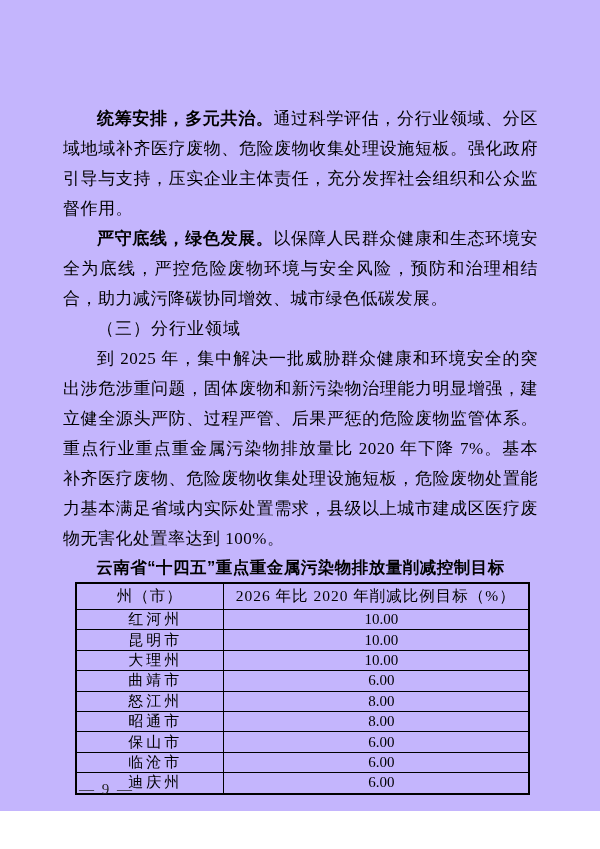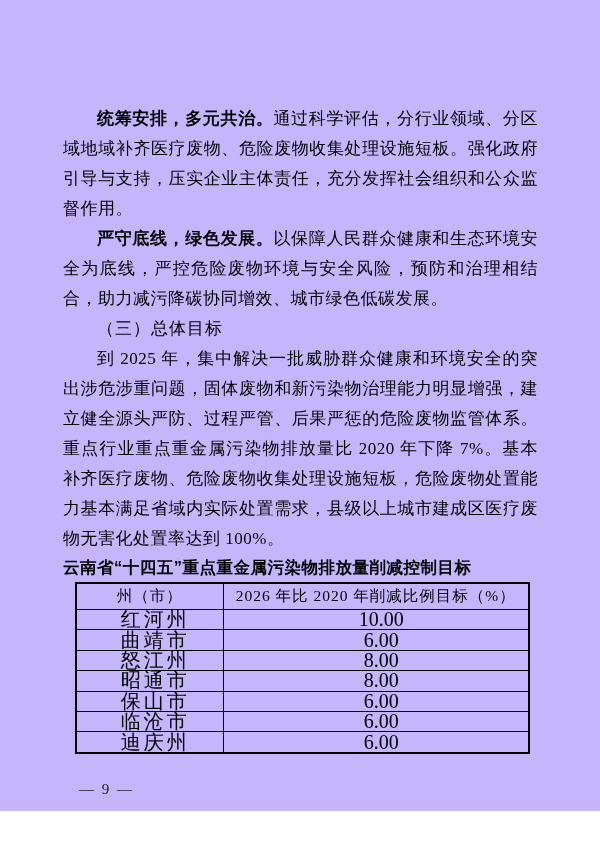--- a/index.html
+++ b/index.html
@@ -41,21 +41,21 @@
     line-height: 30px;
     text-indent: 2em;
     letter-spacing: 1px;
   }
   .table-title {
     margin: 3px 0 4px 0;
     font-size: 16.5px;
     line-height: 21px;
     font-weight: 700;
     font-family: "Liberation Sans", "DejaVu Sans", sans-serif;
-    text-align: left;
+    text-align: center;
     letter-spacing: 0.5px;
   }
   table.targets {
     border-collapse: collapse;
     table-layout: fixed;
     width: 455px;
     margin-left: 12px;
     border: 2px solid #000000;
   }
   table.targets th,
@@ -68,21 +68,21 @@
     white-space: nowrap;
   }
   table.targets th {
     height: 25px;
     font-size: 15.5px;
     font-weight: 400;
     letter-spacing: 1px;
   }
   table.targets td {
     height: 19.4px;
-    font-size: 20px;
+    font-size: 15px;
     line-height: 19px;
     padding-left: 11px;
   }
   td.region-cell {
     letter-spacing: 3px;
   }
   .col-region { width: 147px; }
   .page-number {
     position: absolute;
     left: 79px;
@@ -95,40 +95,48 @@
 </head>
 <body>
 
 <div class="page">
   <div class="content">
 
     <p class="para"><span class="lead">统筹安排，多元共治。</span><span>通过科学评估，分行业领域、分区域地域补齐医疗废物、危险废物收集处理设施短板。强化政府引导与支持，压实企业主体责任，充分发挥社会组织和公众监督作用。</span></p>
 
     <p class="para"><span class="lead">严守底线，绿色发展。</span><span>以保障人民群众健康和生态环境安全为底线，严控危险废物环境与安全风险，预防和治理相结合，助力减污降碳协同增效、城市绿色低碳发展。</span></p>
 
-    <p class="section-heading">（三）总体目标</p>
+    <p class="section-heading">（三）分行业领域</p>
 
     <p class="para">到 2025 年，集中解决一批威胁群众健康和环境安全的突出涉危涉重问题，固体废物和新污染物治理能力明显增强，建立健全源头严防、过程严管、后果严惩的危险废物监管体系。重点行业重点重金属污染物排放量比 2020 年下降 7%。基本补齐医疗废物、危险废物收集处理设施短板，危险废物处置能力基本满足省域内实际处置需求，县级以上城市建成区医疗废物无害化处置率达到 100%。</p>
 
     <div class="table-title">云南省“十四五”重点重金属污染物排放量削减控制目标</div>
 
     <table class="targets">
       <colgroup>
         <col class="col-region">
         <col>
       </colgroup>
       <thead>
         <tr>
           <th>州（市）</th>
           <th>2026 年比 2020 年削减比例目标（%）</th>
         </tr>
       </thead>
       <tbody>
         <tr>
           <td class="region-cell">红河州</td>
+          <td>10.00</td>
+        </tr>
+        <tr>
+          <td class="region-cell">昆明市</td>
+          <td>10.00</td>
+        </tr>
+        <tr>
+          <td class="region-cell">大理州</td>
           <td>10.00</td>
         </tr>
         <tr>
           <td class="region-cell">曲靖市</td>
           <td>6.00</td>
         </tr>
         <tr>
           <td class="region-cell">怒江州</td>
           <td>8.00</td>
         </tr>

